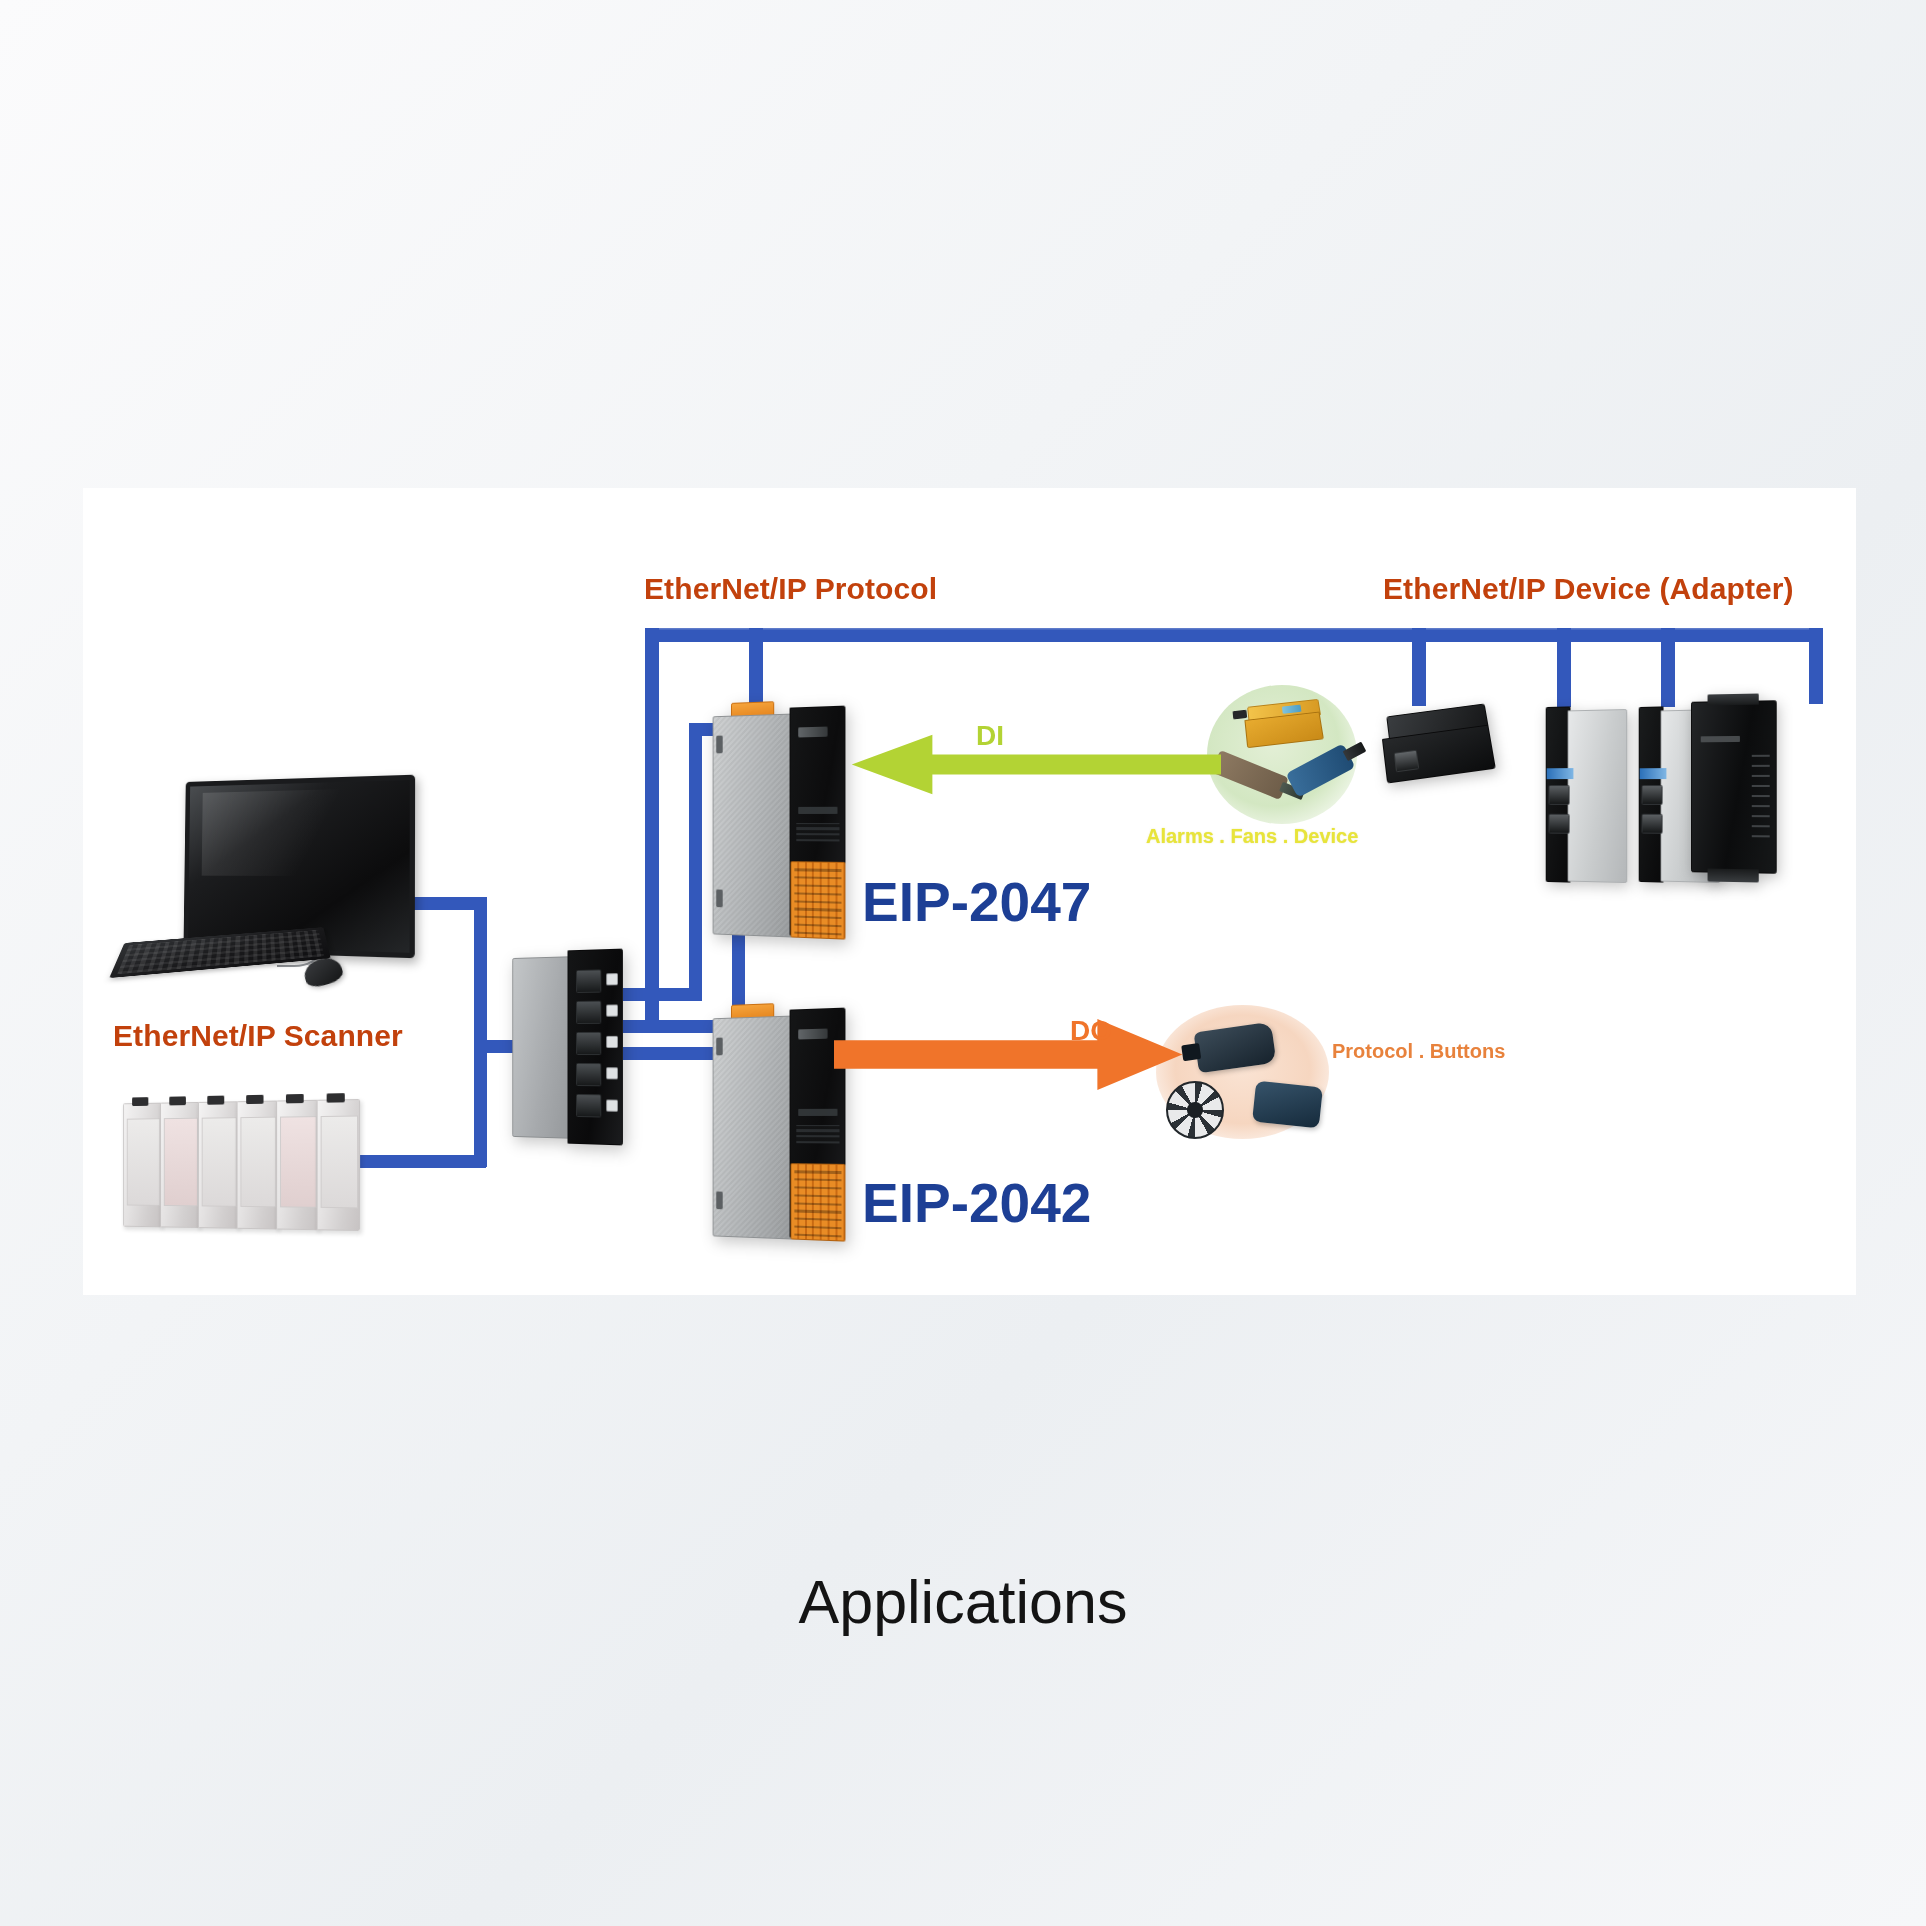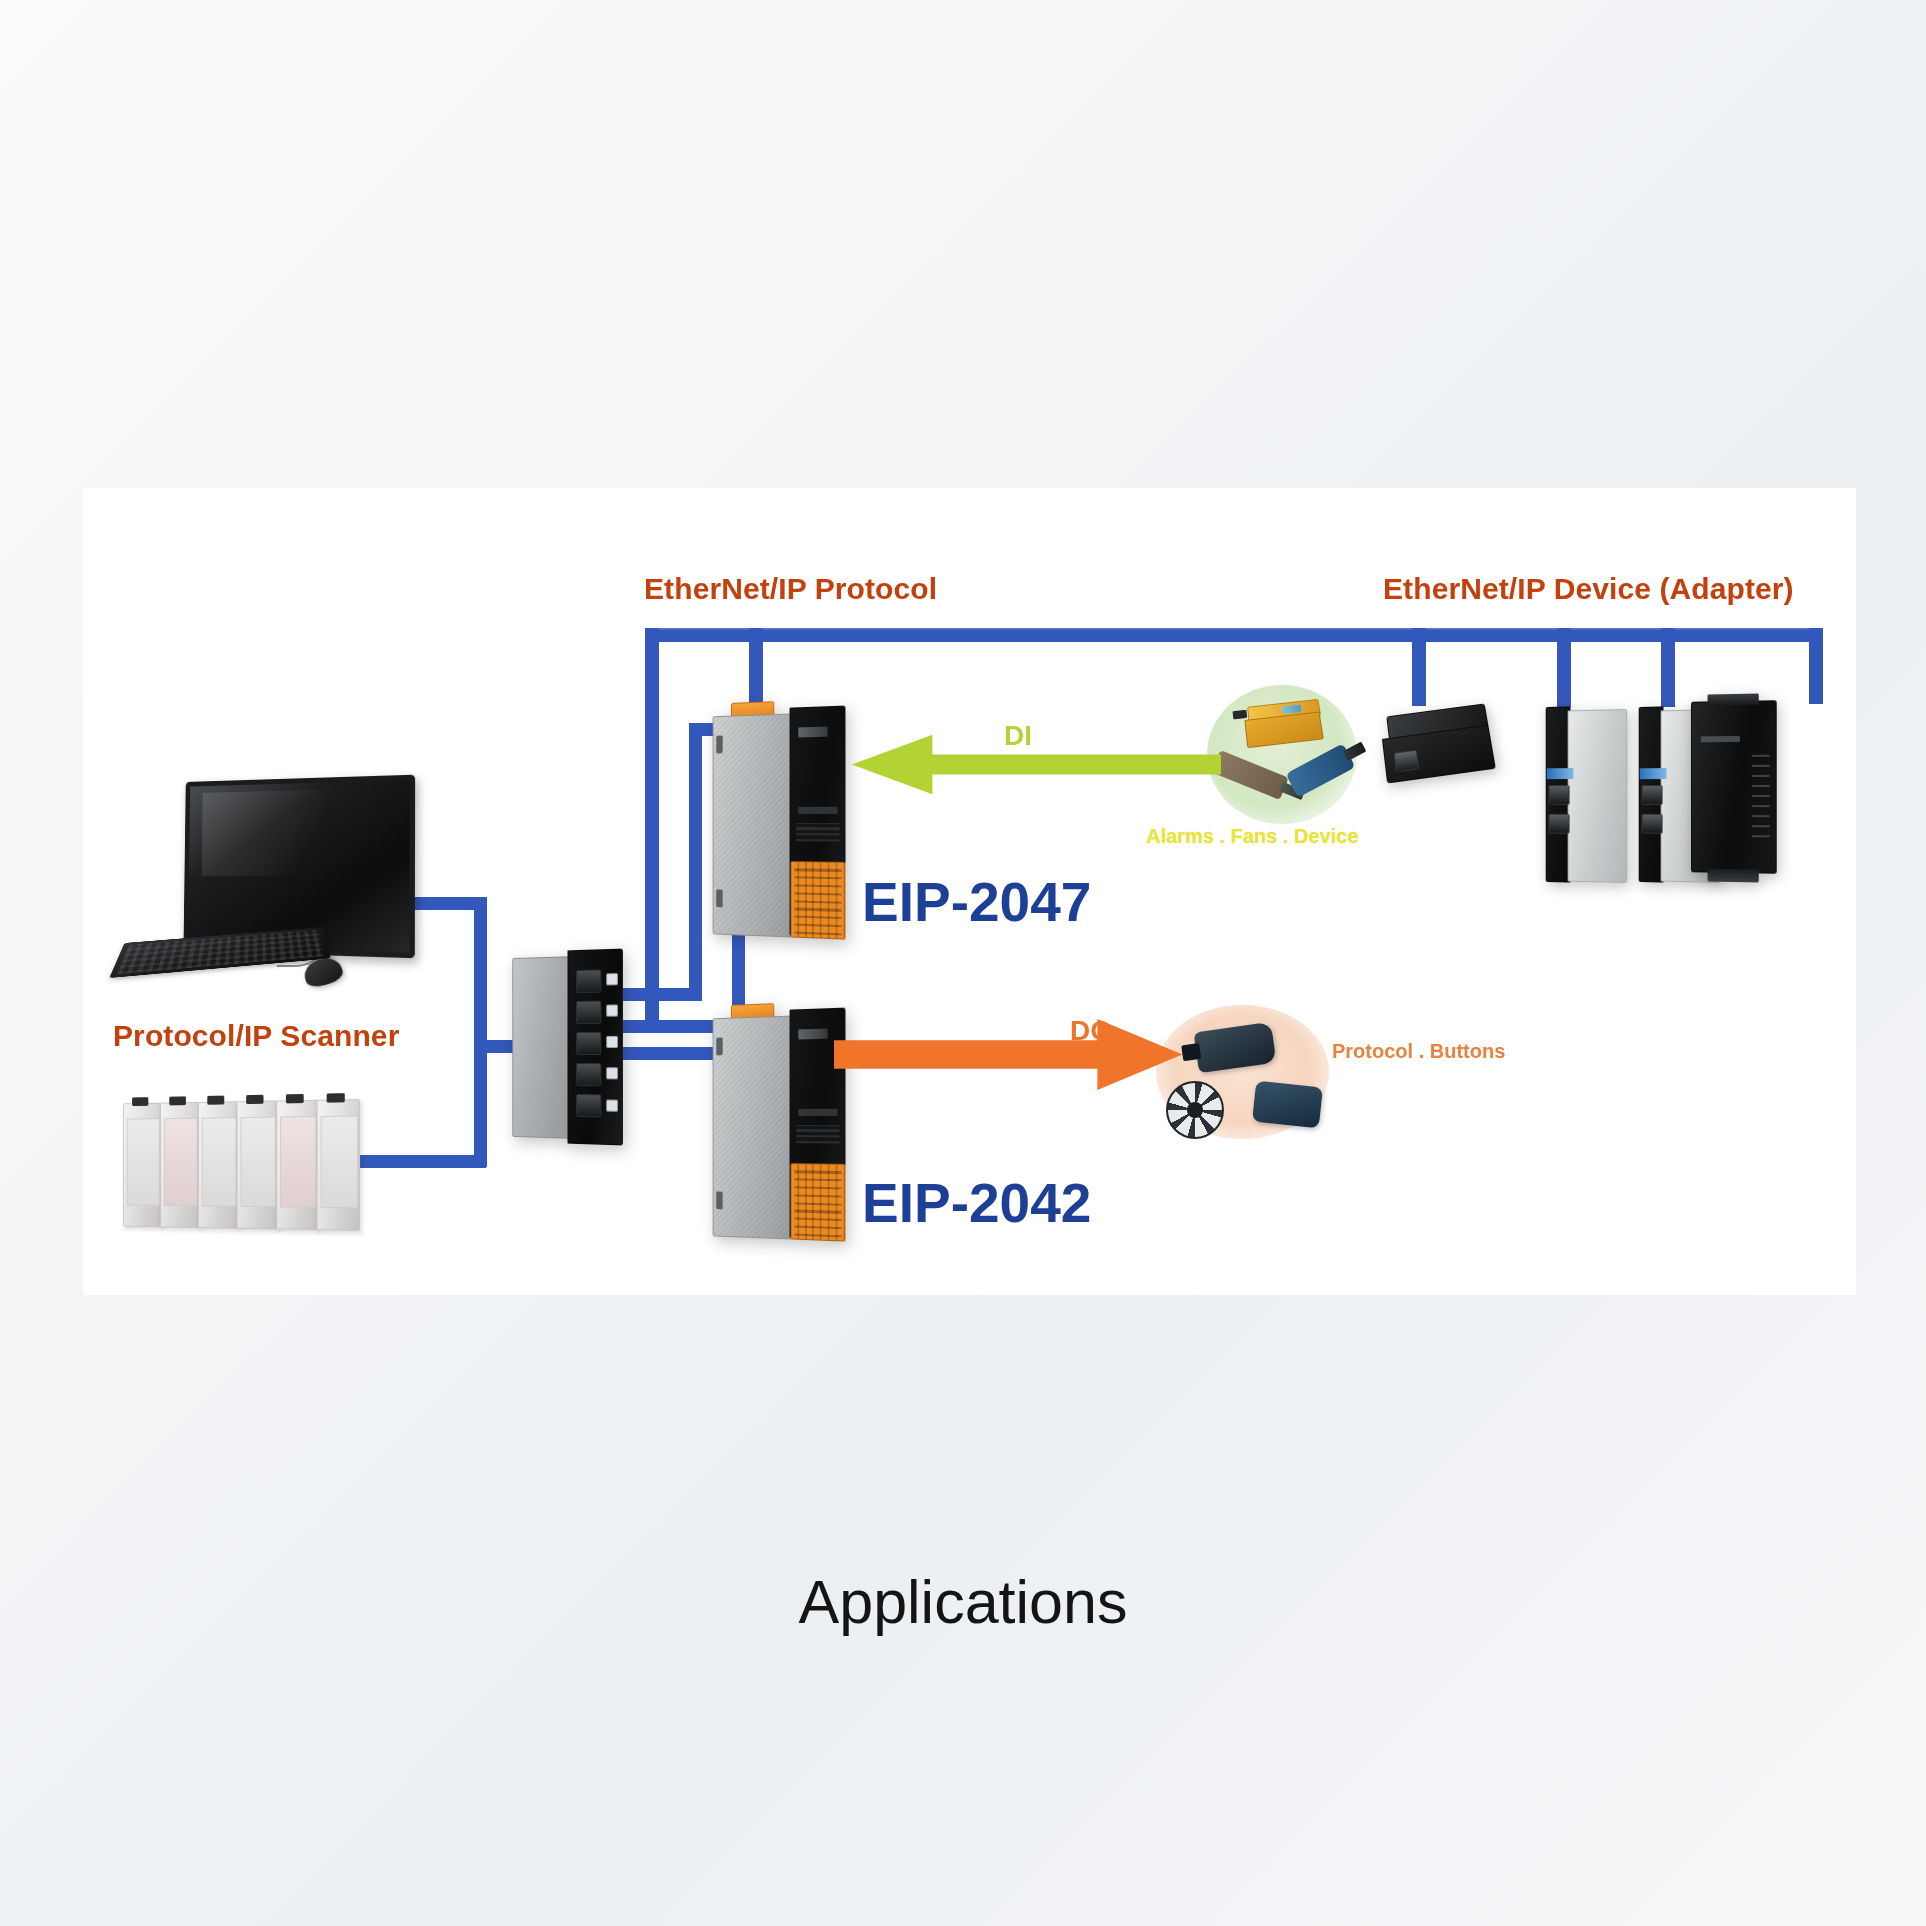--- a/index.html
+++ b/index.html
@@ -37,21 +37,21 @@
   .lbl-alarms{
     position:absolute;left:1146px;top:825px;
     font-size:20px;font-weight:bold;color:#e8e43a;white-space:nowrap;
     text-shadow:0 0 1.4px rgba(200,200,60,.55);
   }
   .lbl-switches{
     position:absolute;left:1332px;top:1040px;
     font-size:20px;font-weight:bold;color:#e8823c;white-space:nowrap;
   }
   .lbl-di{
-    position:absolute;left:1004px;top:720px;
+    position:absolute;left:976px;top:720px;
     font-size:28px;font-weight:bold;color:#b3d334;white-space:nowrap;
   }
   .lbl-do{
     position:absolute;left:1070px;top:1015px;
     font-size:28px;font-weight:bold;color:#f0742a;white-space:nowrap;
   }
 
   
   .caption{
     position:absolute;left:0;top:1567px;width:1926px;text-align:center;
@@ -503,21 +503,21 @@
   <svg class="arrow-svg" style="left:839px;top:722px;" width="382" height="85" viewBox="0 0 540 120">
     <polygon points="540,46 132,46 132,18 18,60 132,102 132,74 540,74" fill="#b3d334"></polygon>
   </svg>
 
   <svg class="arrow-svg" style="left:834px;top:1012px;" width="354" height="85" viewBox="0 0 500 120">
     <polygon points="0,40 372,40 372,10 492,60 372,110 372,80 0,80" fill="#f0742a"></polygon>
   </svg>
 
   <div class="lbl lbl-proto">EtherNet/IP Protocol</div>
   <div class="lbl lbl-adapter">EtherNet/IP Device (Adapter)</div>
-  <div class="lbl lbl-scanner">Protocol/IP Scanner</div>
+  <div class="lbl lbl-scanner">EtherNet/IP Scanner</div>
 
   <div class="lbl-model lbl-2051">EIP-2047</div>
   <div class="lbl-model lbl-2042">EIP-2042</div>
 
   <div class="lbl-di">DI</div>
   <div class="lbl-do">DO</div>
 
   <div class="lbl-alarms">Alarms . Fans . Device</div>
   <div class="lbl-switches">Protocol . Buttons</div>
 

